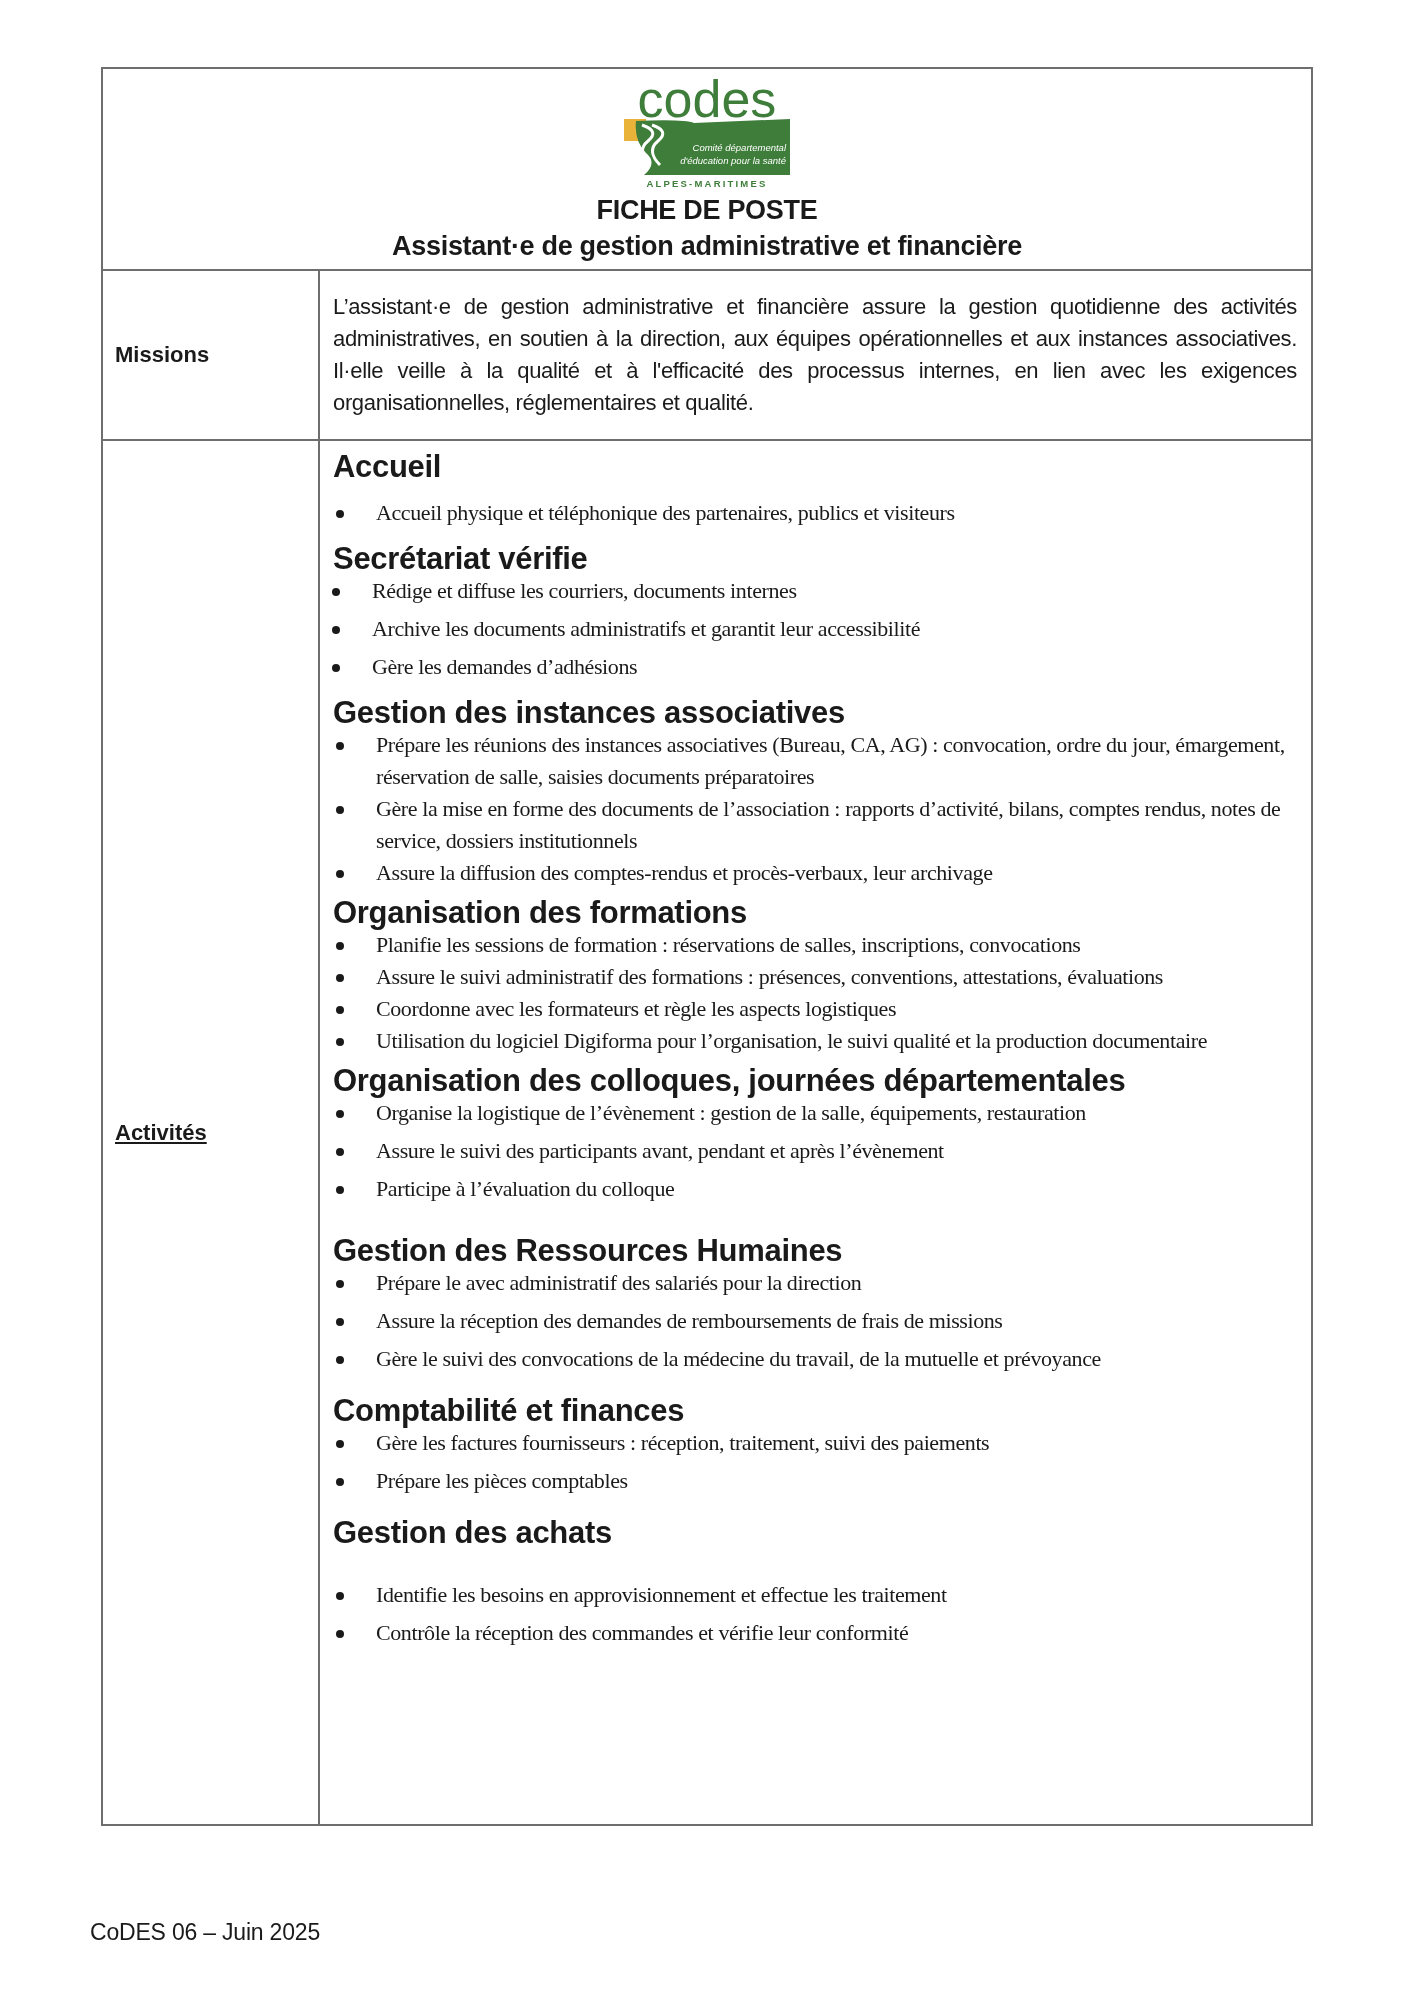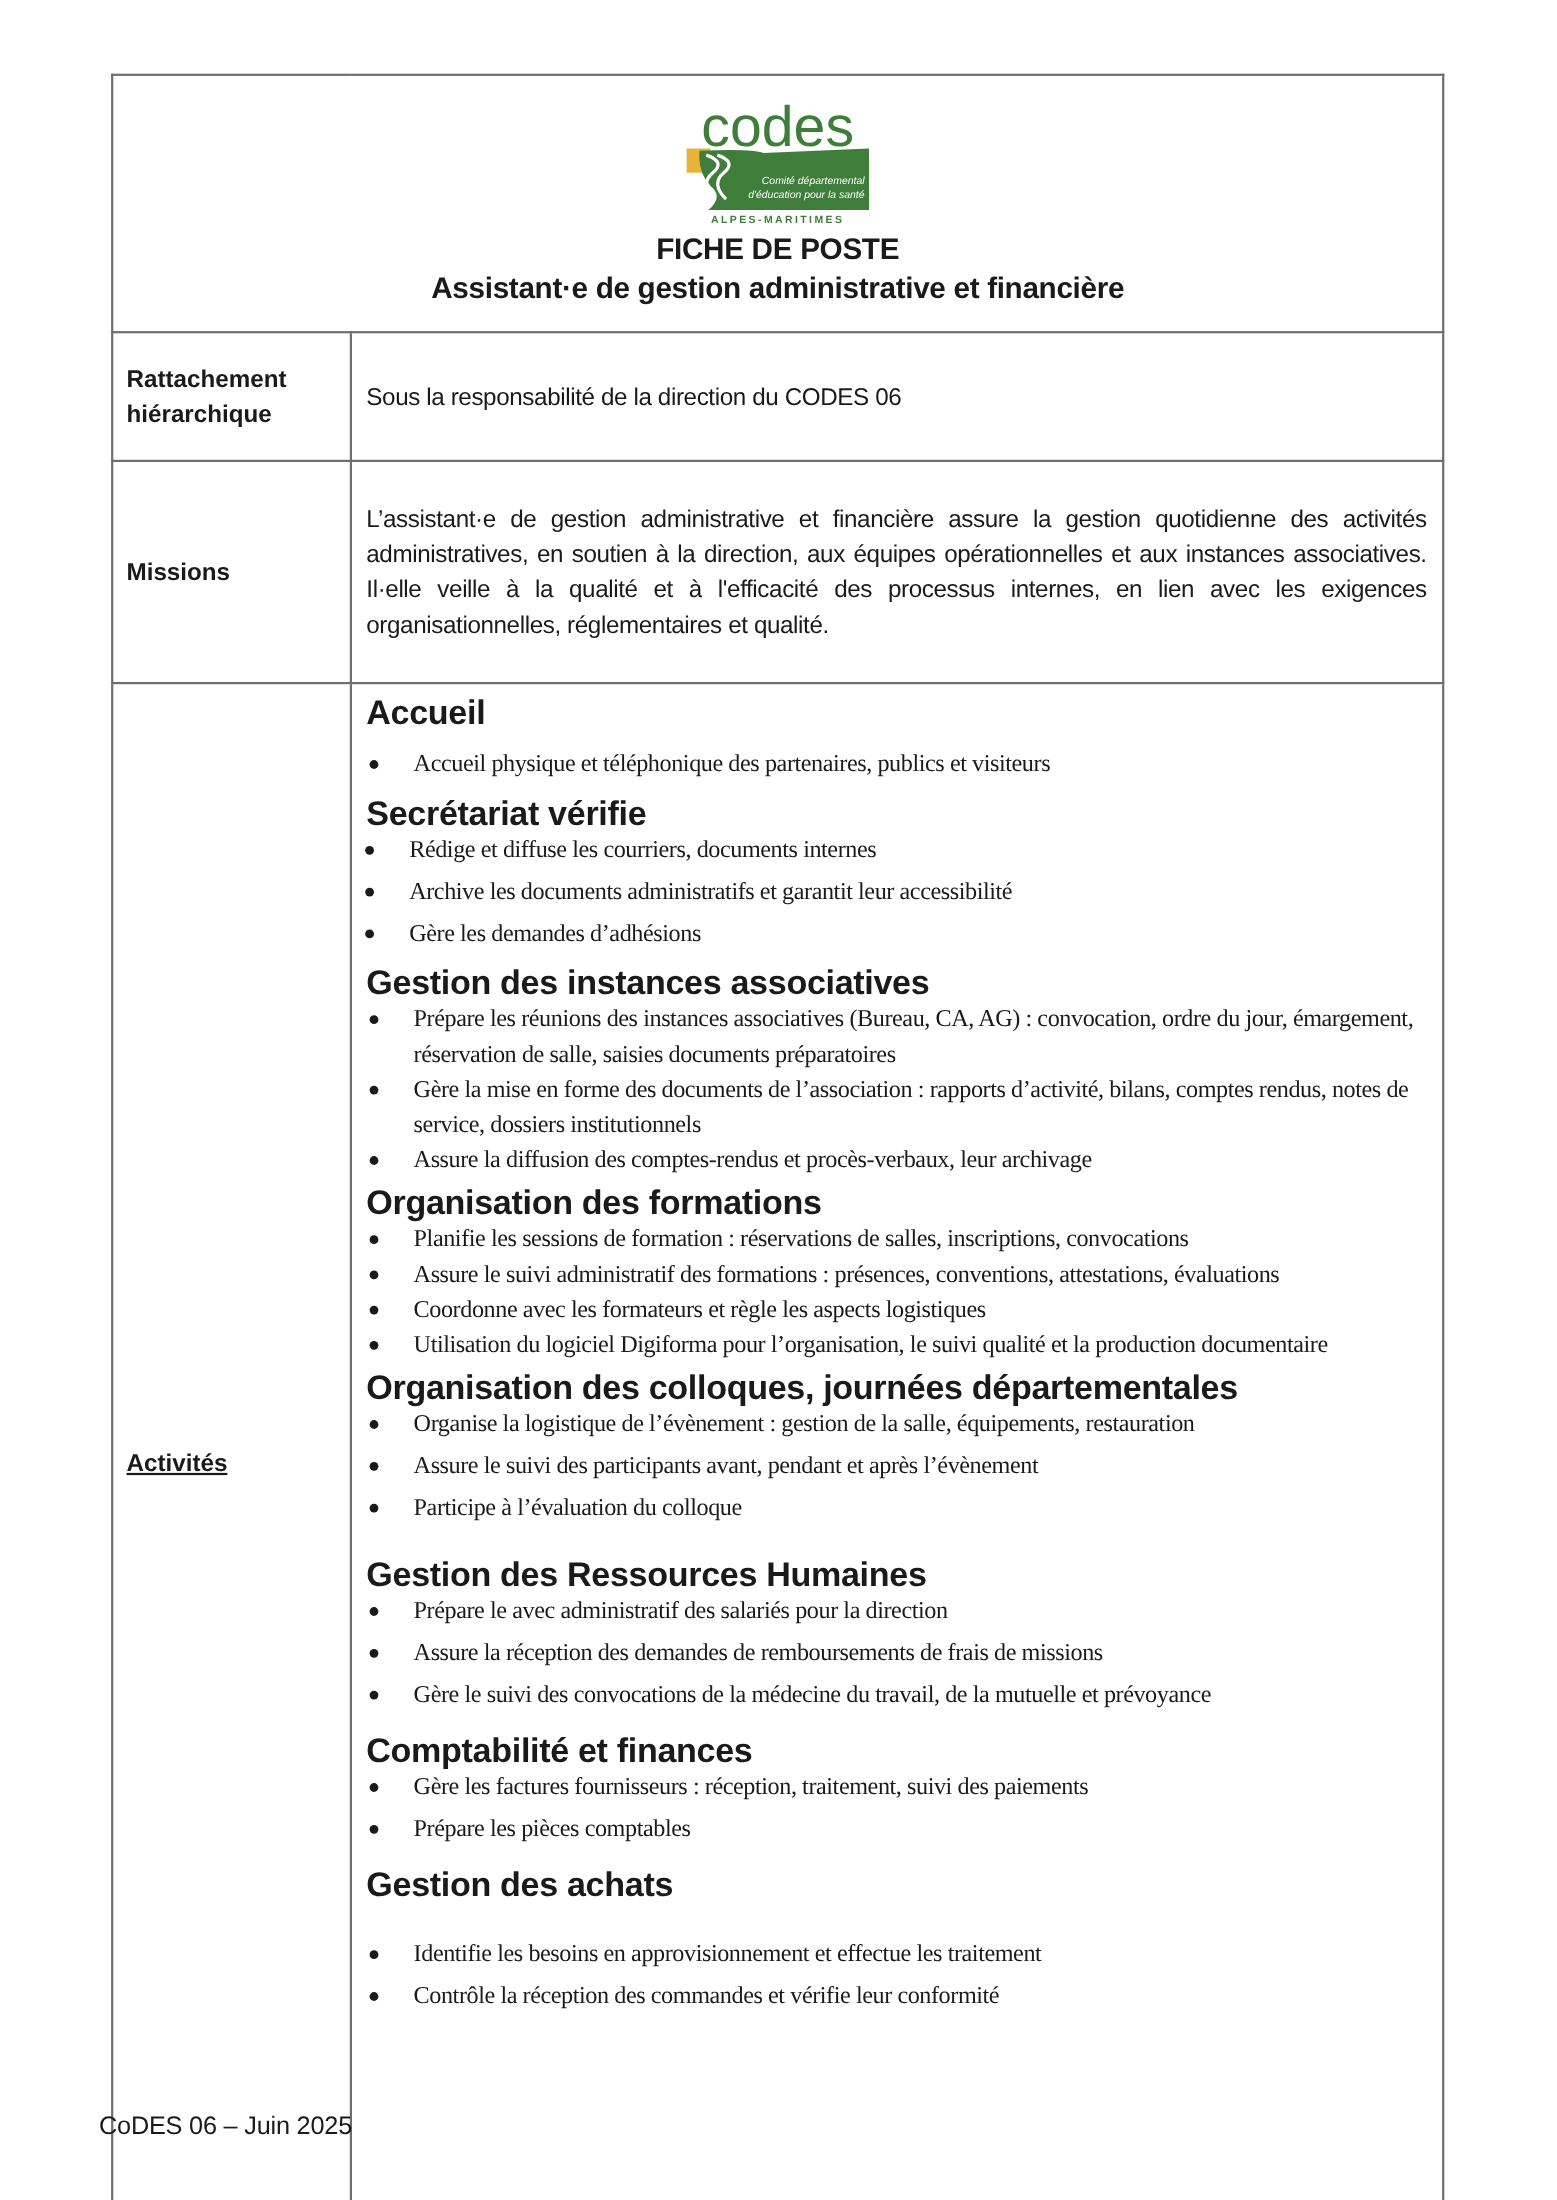--- a/index.html
+++ b/index.html
@@ -5,21 +5,21 @@
   html, body { margin: 0; padding: 0; background: #ffffff; }
   body {
     width: 1415px; height: 2000px; position: relative; overflow: hidden;
     font-family: "Liberation Sans", "DejaVu Sans", sans-serif;
     color: #1a1a1a;
   }
   .page-table {
     position: absolute; left: 101px; top: 67px; width: 1212px;
     border-collapse: collapse; table-layout: fixed;
   }
-  .page-table td { border: 2px solid #6e6e6e; vertical-align: middle; padding: 16px; }
+  .page-table td { border: 2px solid #6e6e6e; vertical-align: middle; padding: 0; }
   .col-label { width: 217px; }
   .header-cell { height: 200px; text-align: center; }
   .logo-wrap { margin: 6px auto 0; width: 166px; height: 112px; }
   .title-1 { font-size: 27px; font-weight: bold; margin-top: 2px; line-height: 34px; letter-spacing: -0.3px; }
   .title-2 { font-size: 27px; font-weight: bold; line-height: 38px; letter-spacing: -0.3px; }
   .label-cell { padding-left: 12px !important; font-weight: bold; font-size: 22px; line-height: 32px; }
   .row-rattachement td { height: 83px; }
   .row-missions td { height: 168px; margin-top: 20px; }
   .value-cell { padding: 0 14px 0 13px !important; font-size: 22px; line-height: 32px; letter-spacing: -0.35px; }
   .missions-text { text-align: justify; }
@@ -66,27 +66,20 @@
           <text x="162" y="72" text-anchor="end" font-family="Liberation Sans, sans-serif" font-style="italic" font-size="9.5" fill="#ffffff">Comité départemental</text>
           <text x="162" y="85" text-anchor="end" font-family="Liberation Sans, sans-serif" font-style="italic" font-size="9.5" fill="#ffffff">d'éducation pour la santé</text>
           <text x="83" y="108" text-anchor="middle" font-family="Liberation Sans, sans-serif" font-weight="bold" font-size="9.5" letter-spacing="2.2" fill="#3e7d3a">ALPES-MARITIMES</text>
         </svg>
       </div>
       <div class="title-1">FICHE DE POSTE</div>
       <div class="title-2">Assistant·e de gestion administrative et financière</div>
     </td>
   </tr>
 
-  <tr class="row-rattachement">
-    <td class="label-cell">
-      <div>Rattachement</div>
-      <div>hiérarchique</div>
-    </td>
-    <td class="value-cell">Sous la responsabilité de la direction du CODES 06</td>
-  </tr>
 
   <tr class="row-missions">
     <td class="label-cell">Missions</td>
     <td class="value-cell missions-text">L’assistant·e de gestion administrative et financière assure la gestion quotidienne des activités administratives, en soutien à la direction, aux équipes opérationnelles et aux instances associatives. Il·elle veille à la qualité et à l'efficacité des processus internes, en lien avec les exigences organisationnelles, réglementaires et qualité.</td>
   </tr>
 
   <tr class="row-activites">
     <td class="label-cell">Activités</td>
     <td class="activites-cell">
 

